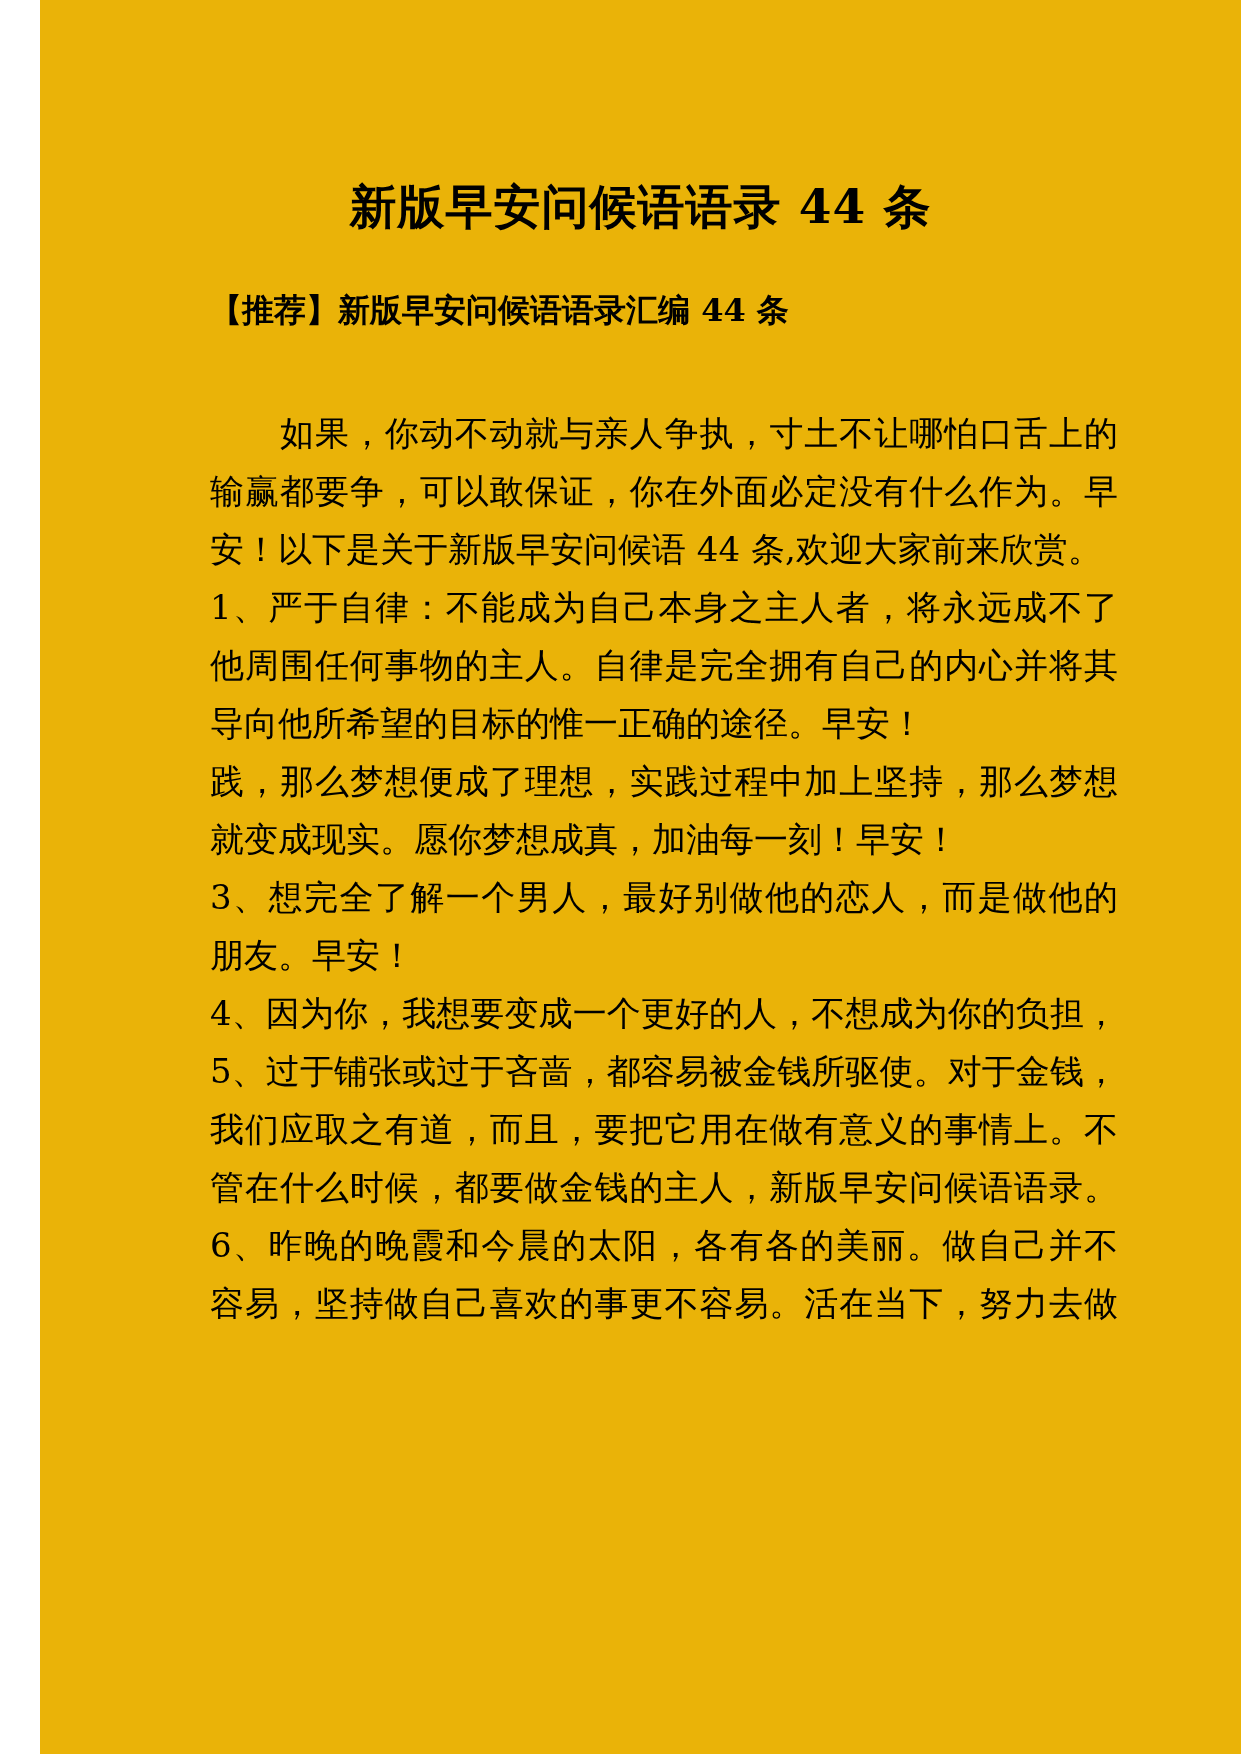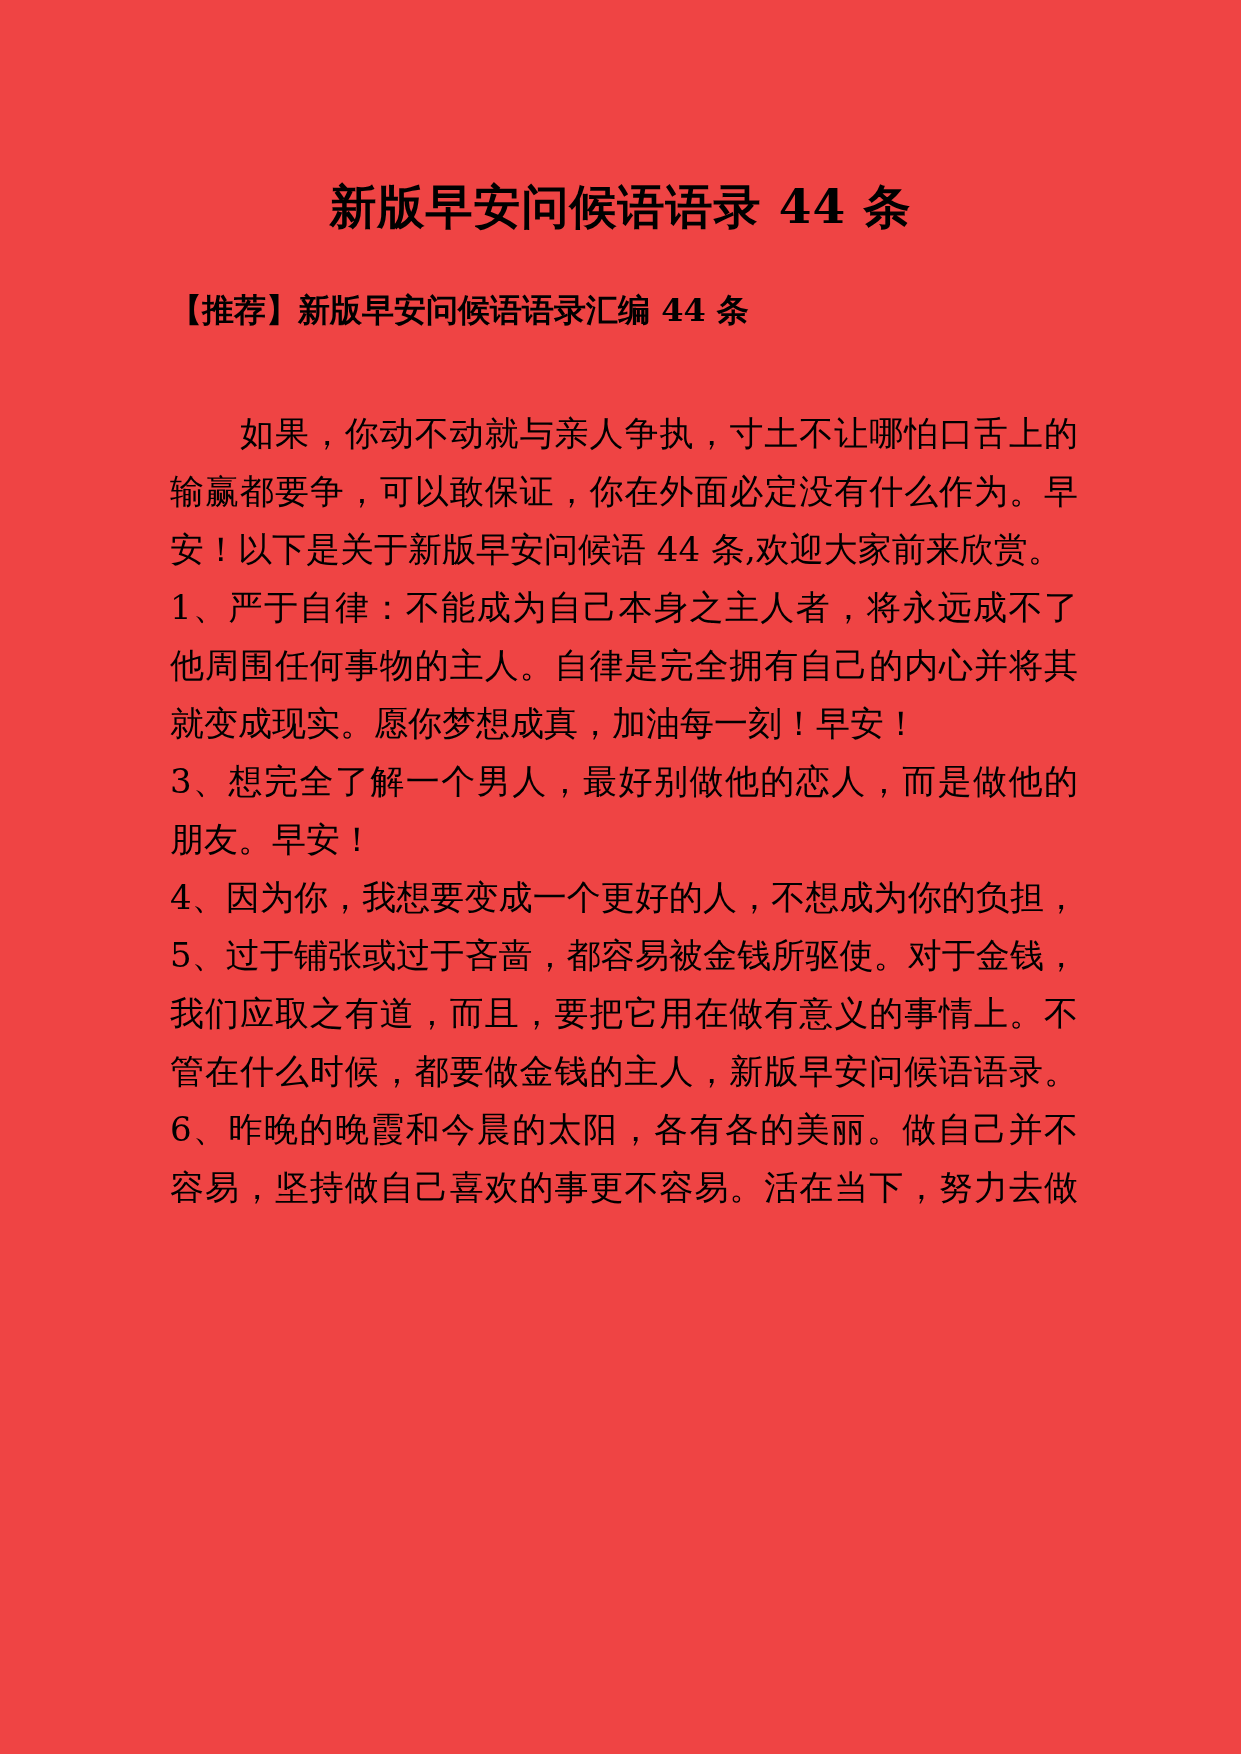--- a/index.html
+++ b/index.html
@@ -11,21 +11,22 @@
     width: 1241px;
     height: 1754px;
     position: relative;
     overflow: hidden;
     color: #000000;
     font-family: "DejaVu Serif", "Liberation Serif", serif;
   }
   .page {
     position: absolute;
     inset: 0;
-    background: #ef4444;
+    background: #eab308;
+    margin-left: 40px;
   }
   .doc-title {
     position: absolute;
     top: 146px;
     left: 0;
     width: 100%;
     text-align: center;
     font-size: 47px;
     line-height: 60px;
     font-weight: bold;
@@ -74,22 +75,24 @@
 
   <div class="doc-body">
       <div class="paragraph">
         <div class="line justify indent">如果，你动不动就与亲人争执，寸土不让哪怕口舌上的</div>
         <div class="line justify">输赢都要争，可以敢保证，你在外面必定没有什么作为。早</div>
         <div class="line">安！以下是关于新版早安问候语 44 条,欢迎大家前来欣赏。</div>
       </div>
       <div class="paragraph">
         <div class="line justify">1、严于自律：不能成为自己本身之主人者，将永远成不了</div>
         <div class="line justify">他周围任何事物的主人。自律是完全拥有自己的内心并将其</div>
+        <div class="line">导向他所希望的目标的惟一正确的途径。早安！</div>
       </div>
       <div class="paragraph">
+        <div class="line justify">践，那么梦想便成了理想，实践过程中加上坚持，那么梦想</div>
         <div class="line">就变成现实。愿你梦想成真，加油每一刻！早安！</div>
       </div>
       <div class="paragraph">
         <div class="line justify">3、想完全了解一个男人，最好别做他的恋人，而是做他的</div>
         <div class="line">朋友。早安！</div>
       </div>
       <div class="paragraph">
         <div class="line justify">4、因为你，我想要变成一个更好的人，不想成为你的负担，</div>
       </div>
       <div class="paragraph">

